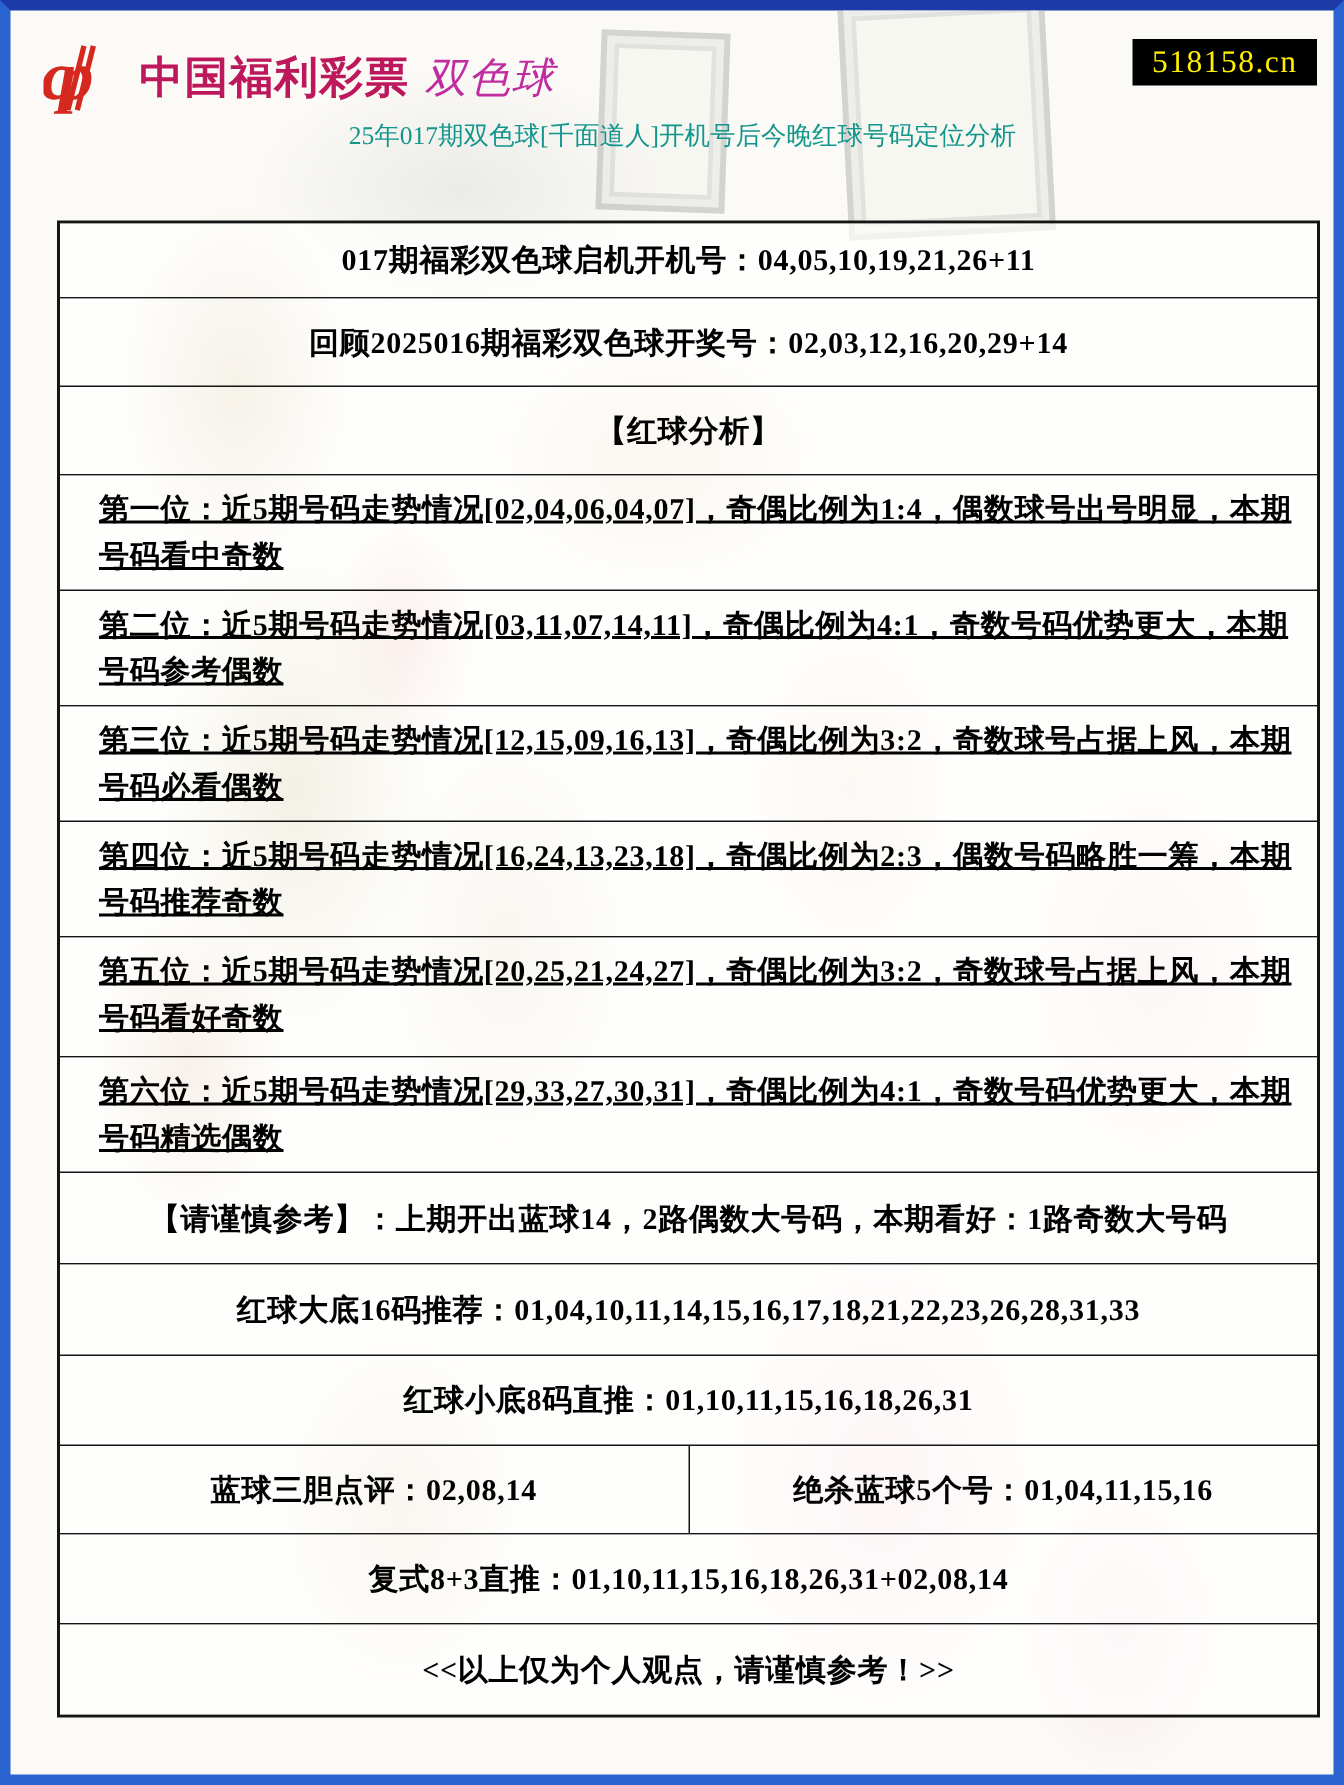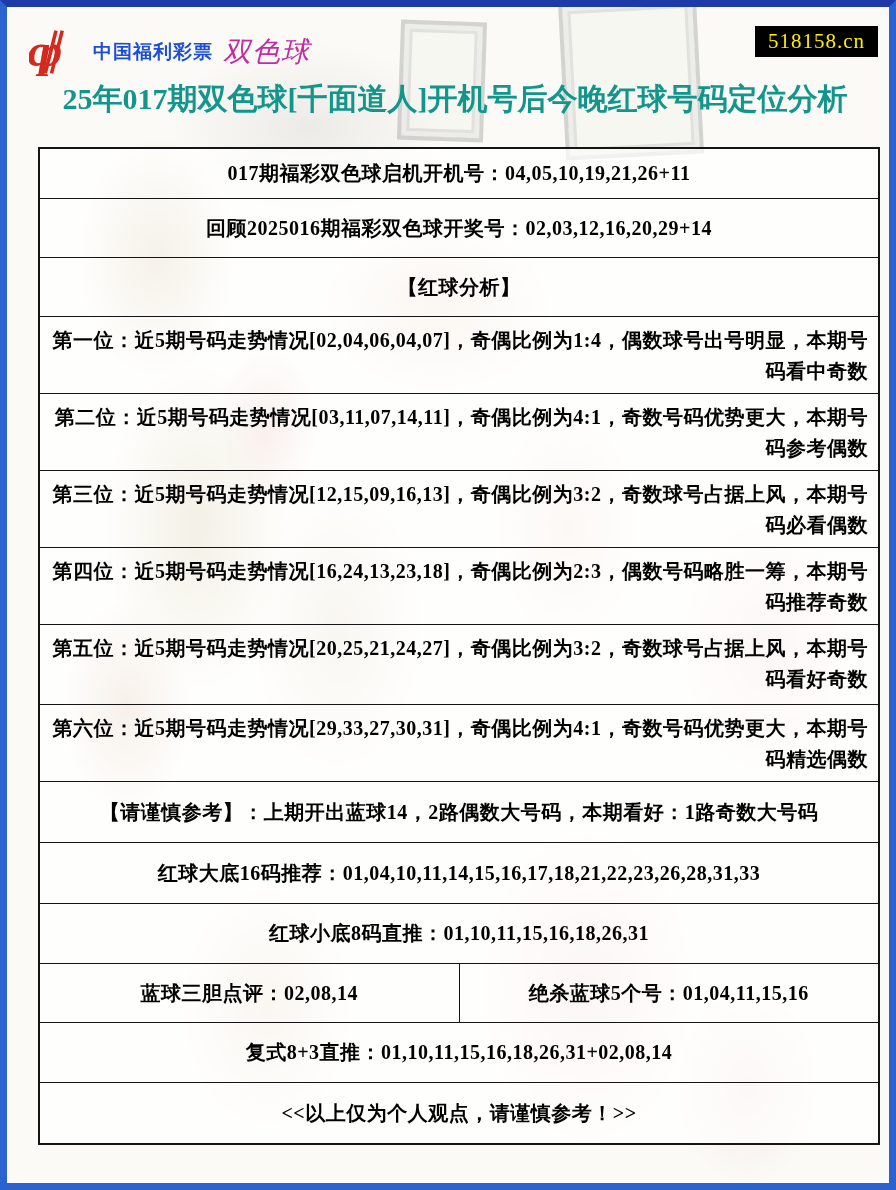--- a/index.html
+++ b/index.html
@@ -36,52 +36,52 @@
     box-shadow:inset 0 0 0 5px rgba(250,250,248,.5), inset 0 0 0 8px rgba(130,130,128,.18);
     background:rgba(235,235,230,.18);
   }
   .sketch-a{left:392px;top:14px;width:78px;height:112px;transform:rotate(2deg);}
   .sketch-b{left:555px;top:-8px;width:130px;height:150px;transform:rotate(-3deg);}
 
   .header{position:absolute;left:22px;top:20px;display:flex;align-items:center;gap:10px;}
   .logo-mark{display:block;}
   .logo-text{
     font-family:Liberation Mono, monospace;
-    font-weight:bold;font-size:19px;color:#1d4ed8;letter-spacing:1px;
+    font-weight:bold;font-size:29px;color:#be185d;letter-spacing:1px;
   }
   .logo-highlight{
     font-family:"Liberation Sans","DejaVu Sans",sans-serif;
     font-weight:normal;font-style:italic;font-size:28px;color:#c12ca2;letter-spacing:1px;
   }
   .badge{
     position:absolute;right:11px;top:19px;
     background:#000;color:#ffee00;
     font-weight:normal;font-size:21px;letter-spacing:1px;
     padding:3px 13px;
   }
   .title{
     position:absolute;left:30px;top:72px;width:836px;
-    font-size:30px;font-weight:bold;color:#12968c;
+    font-size:17px;font-weight:normal;color:#12968c;
     white-space:nowrap;text-align:center;
   }
   .board{
     position:absolute;left:31px;top:140px;width:838px;
     border:2px solid #151515;
     background:rgba(255,255,255,.35);
   }
   .row{
     box-sizing:border-box;
     border-bottom:1px solid #151515;
     background:rgba(255,255,255,.5);
     font-size:20px;font-weight:bold;color:#000;
     letter-spacing:.5px;
   }
   .row:last-child{border-bottom:none;}
   .row.center{display:flex;align-items:center;justify-content:center;text-align:center;}
-  .row.left{display:block;text-align:right;padding:8px 10px 0 10px;line-height:31px;}
+  .row.left{display:block;text-align:left;padding:8px 10px 0 26px;line-height:31px;text-decoration:underline;}
   .row.split{display:flex;padding:0;}
   .cell{flex:1;display:flex;align-items:center;justify-content:center;box-sizing:border-box;}
   .cell.first{border-right:1px solid #151515;}
 </style>
 </head>
 <body>
 
 <div class="page">
   <div class="bg-art"></div>
   <div class="frame-sketch sketch-a"></div>

